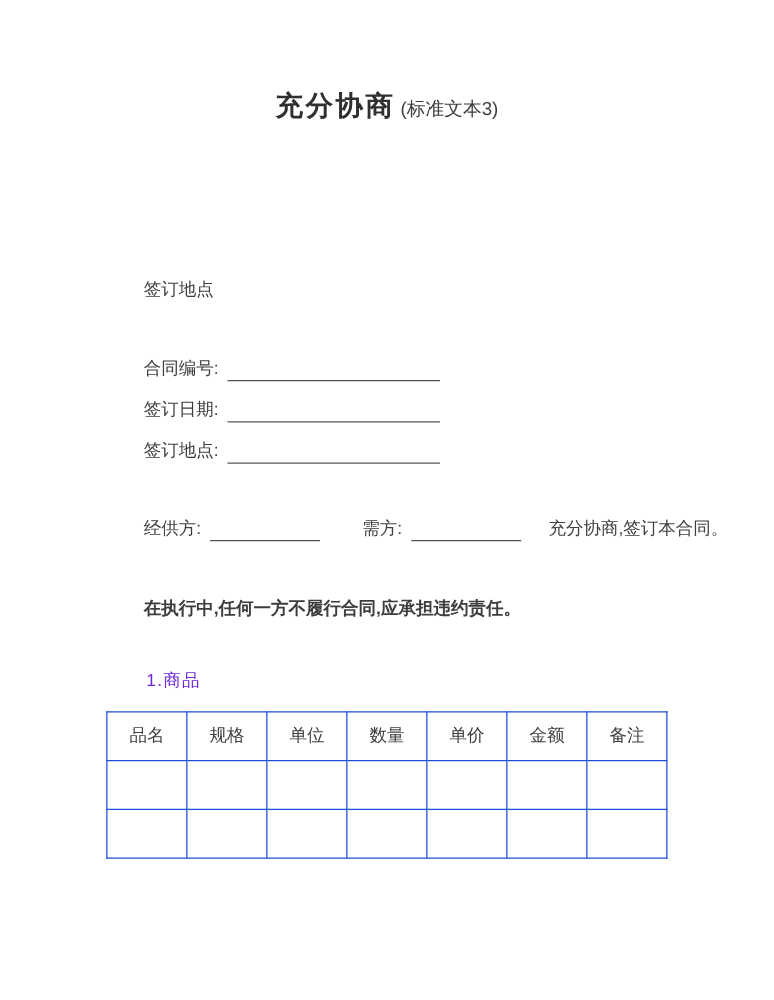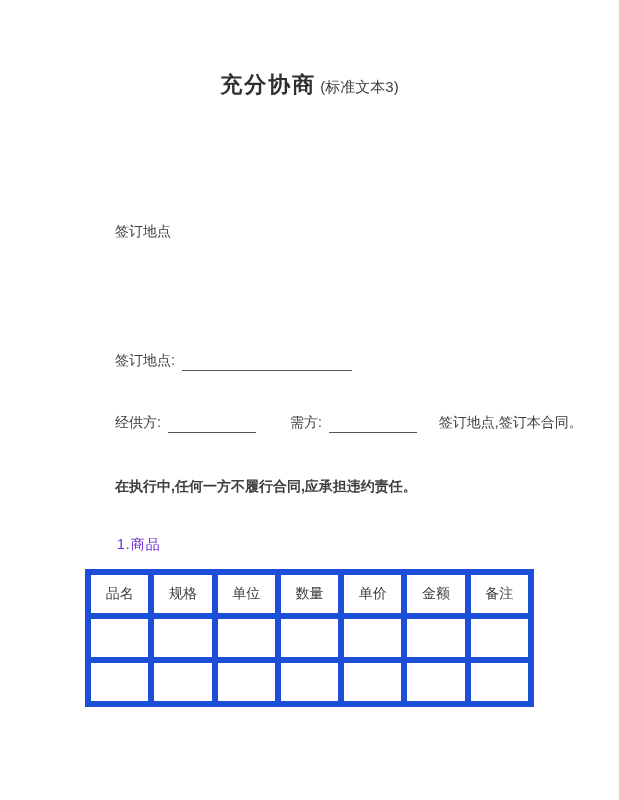--- a/index.html
+++ b/index.html
@@ -66,49 +66,55 @@
   table.goods {
     position: absolute;
     left: 85px;
     top: 569px;
     width: 449px;
     border-collapse: collapse;
     table-layout: fixed;
   }
   table.goods th,
   table.goods td {
-    border: 6px solid #1d4ed8;
+    border: 1px solid #1d4ed8;
     height: 38px;
     font-size: 14px;
     font-weight: normal;
     text-align: center;
     vertical-align: middle;
     color: #3d3d3d;
     padding: 0;
   }
 </style>
 </head>
 <body>
 
 <div class="page">
 
   <div class="title-row">
     <span class="title-main">充分协商</span><span class="title-note">(标准文本3)</span>
   </div>
 
   <div class="doc-line" style="top:221px;">签订地点</div>
 
+  <div class="doc-line" style="top:284px;">
+    <span>合同编号:</span><span class="blank blank-long"></span>
+  </div>
 
+  <div class="doc-line" style="top:317px;">
+    <span>签订日期:</span><span class="blank blank-long"></span>
+  </div>
 
   <div class="doc-line" style="top:350px;text-align:center;">
     <span>签订地点:</span><span class="blank blank-long"></span>
   </div>
 
   <div class="doc-line" style="top:412px;">
-    <span>经供方:</span><span class="blank blank-short"></span><span class="gap-34">需方:</span><span class="blank blank-short"></span><span class="gap-22">签订地点,签订本合同。</span>
+    <span>经供方:</span><span class="blank blank-short"></span><span class="gap-34">需方:</span><span class="blank blank-short"></span><span class="gap-22">充分协商,签订本合同。</span>
   </div>
 
   <div class="doc-line" style="top:476px;font-weight:bold;">在执行中,任何一方不履行合同,应承担违约责任。</div>
 
   <div class="section-heading">1.商品</div>
 
   <table class="goods">
     <thead>
       <tr>
         <th>品名</th>

